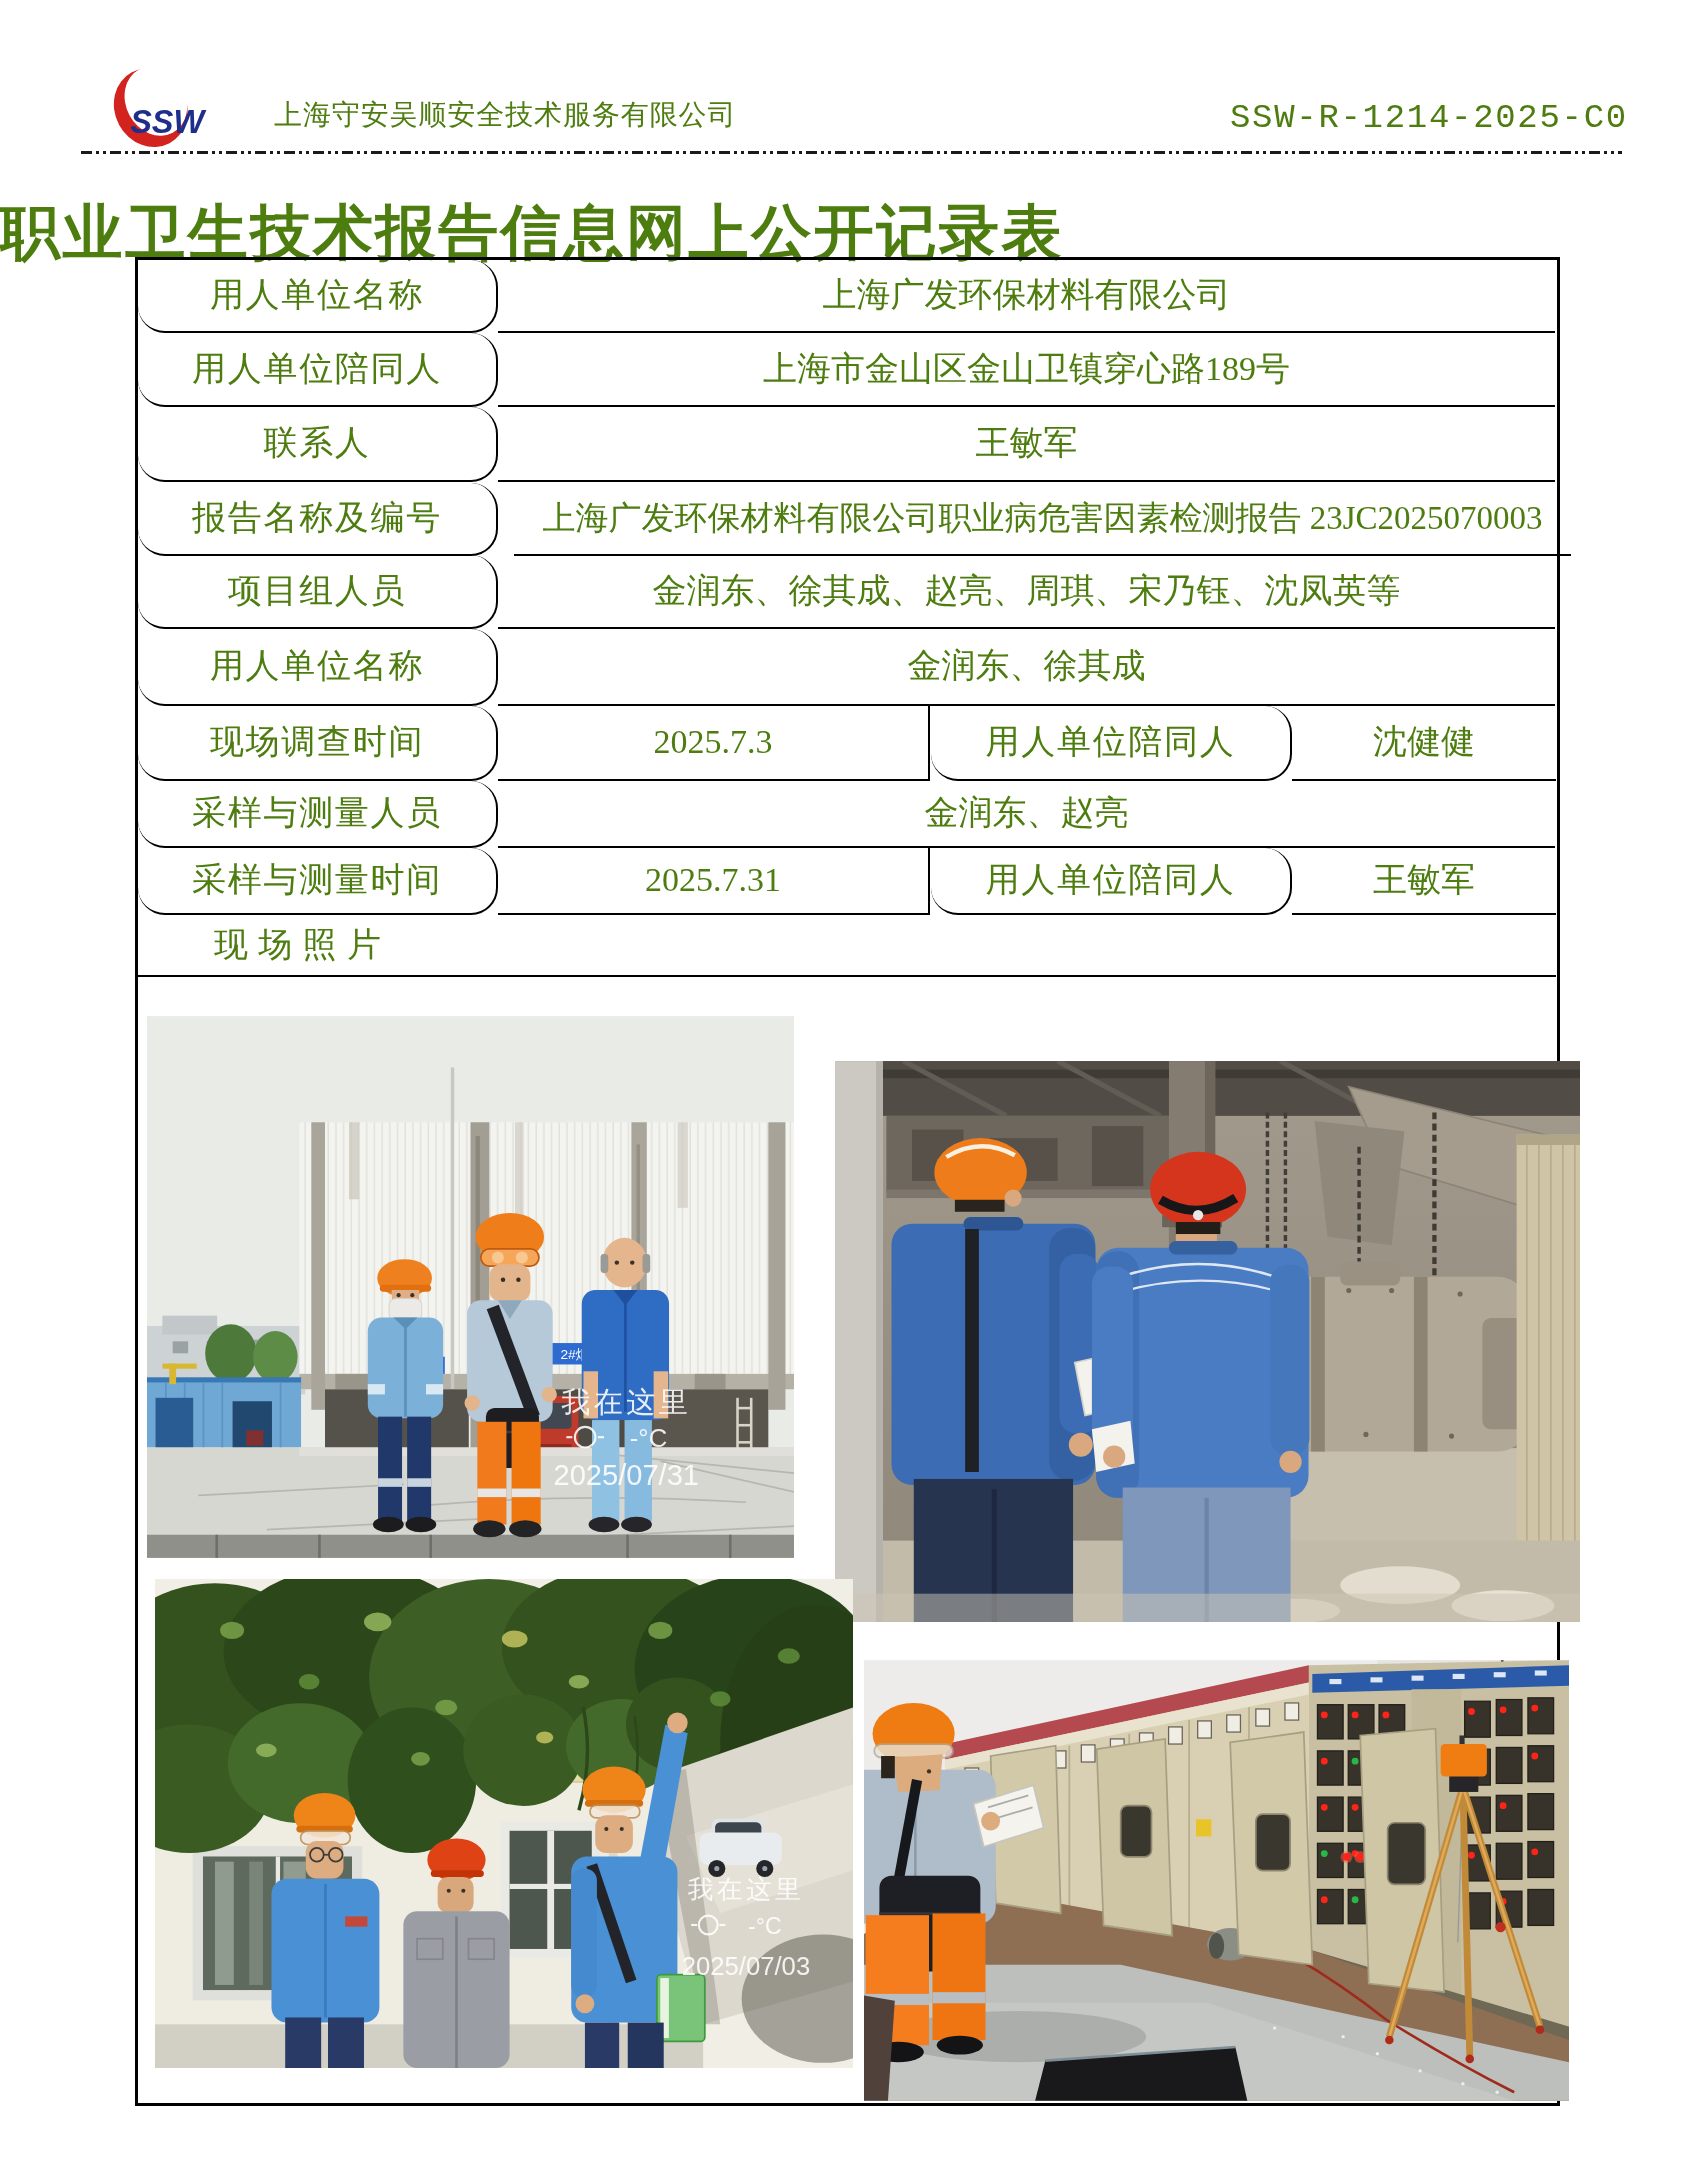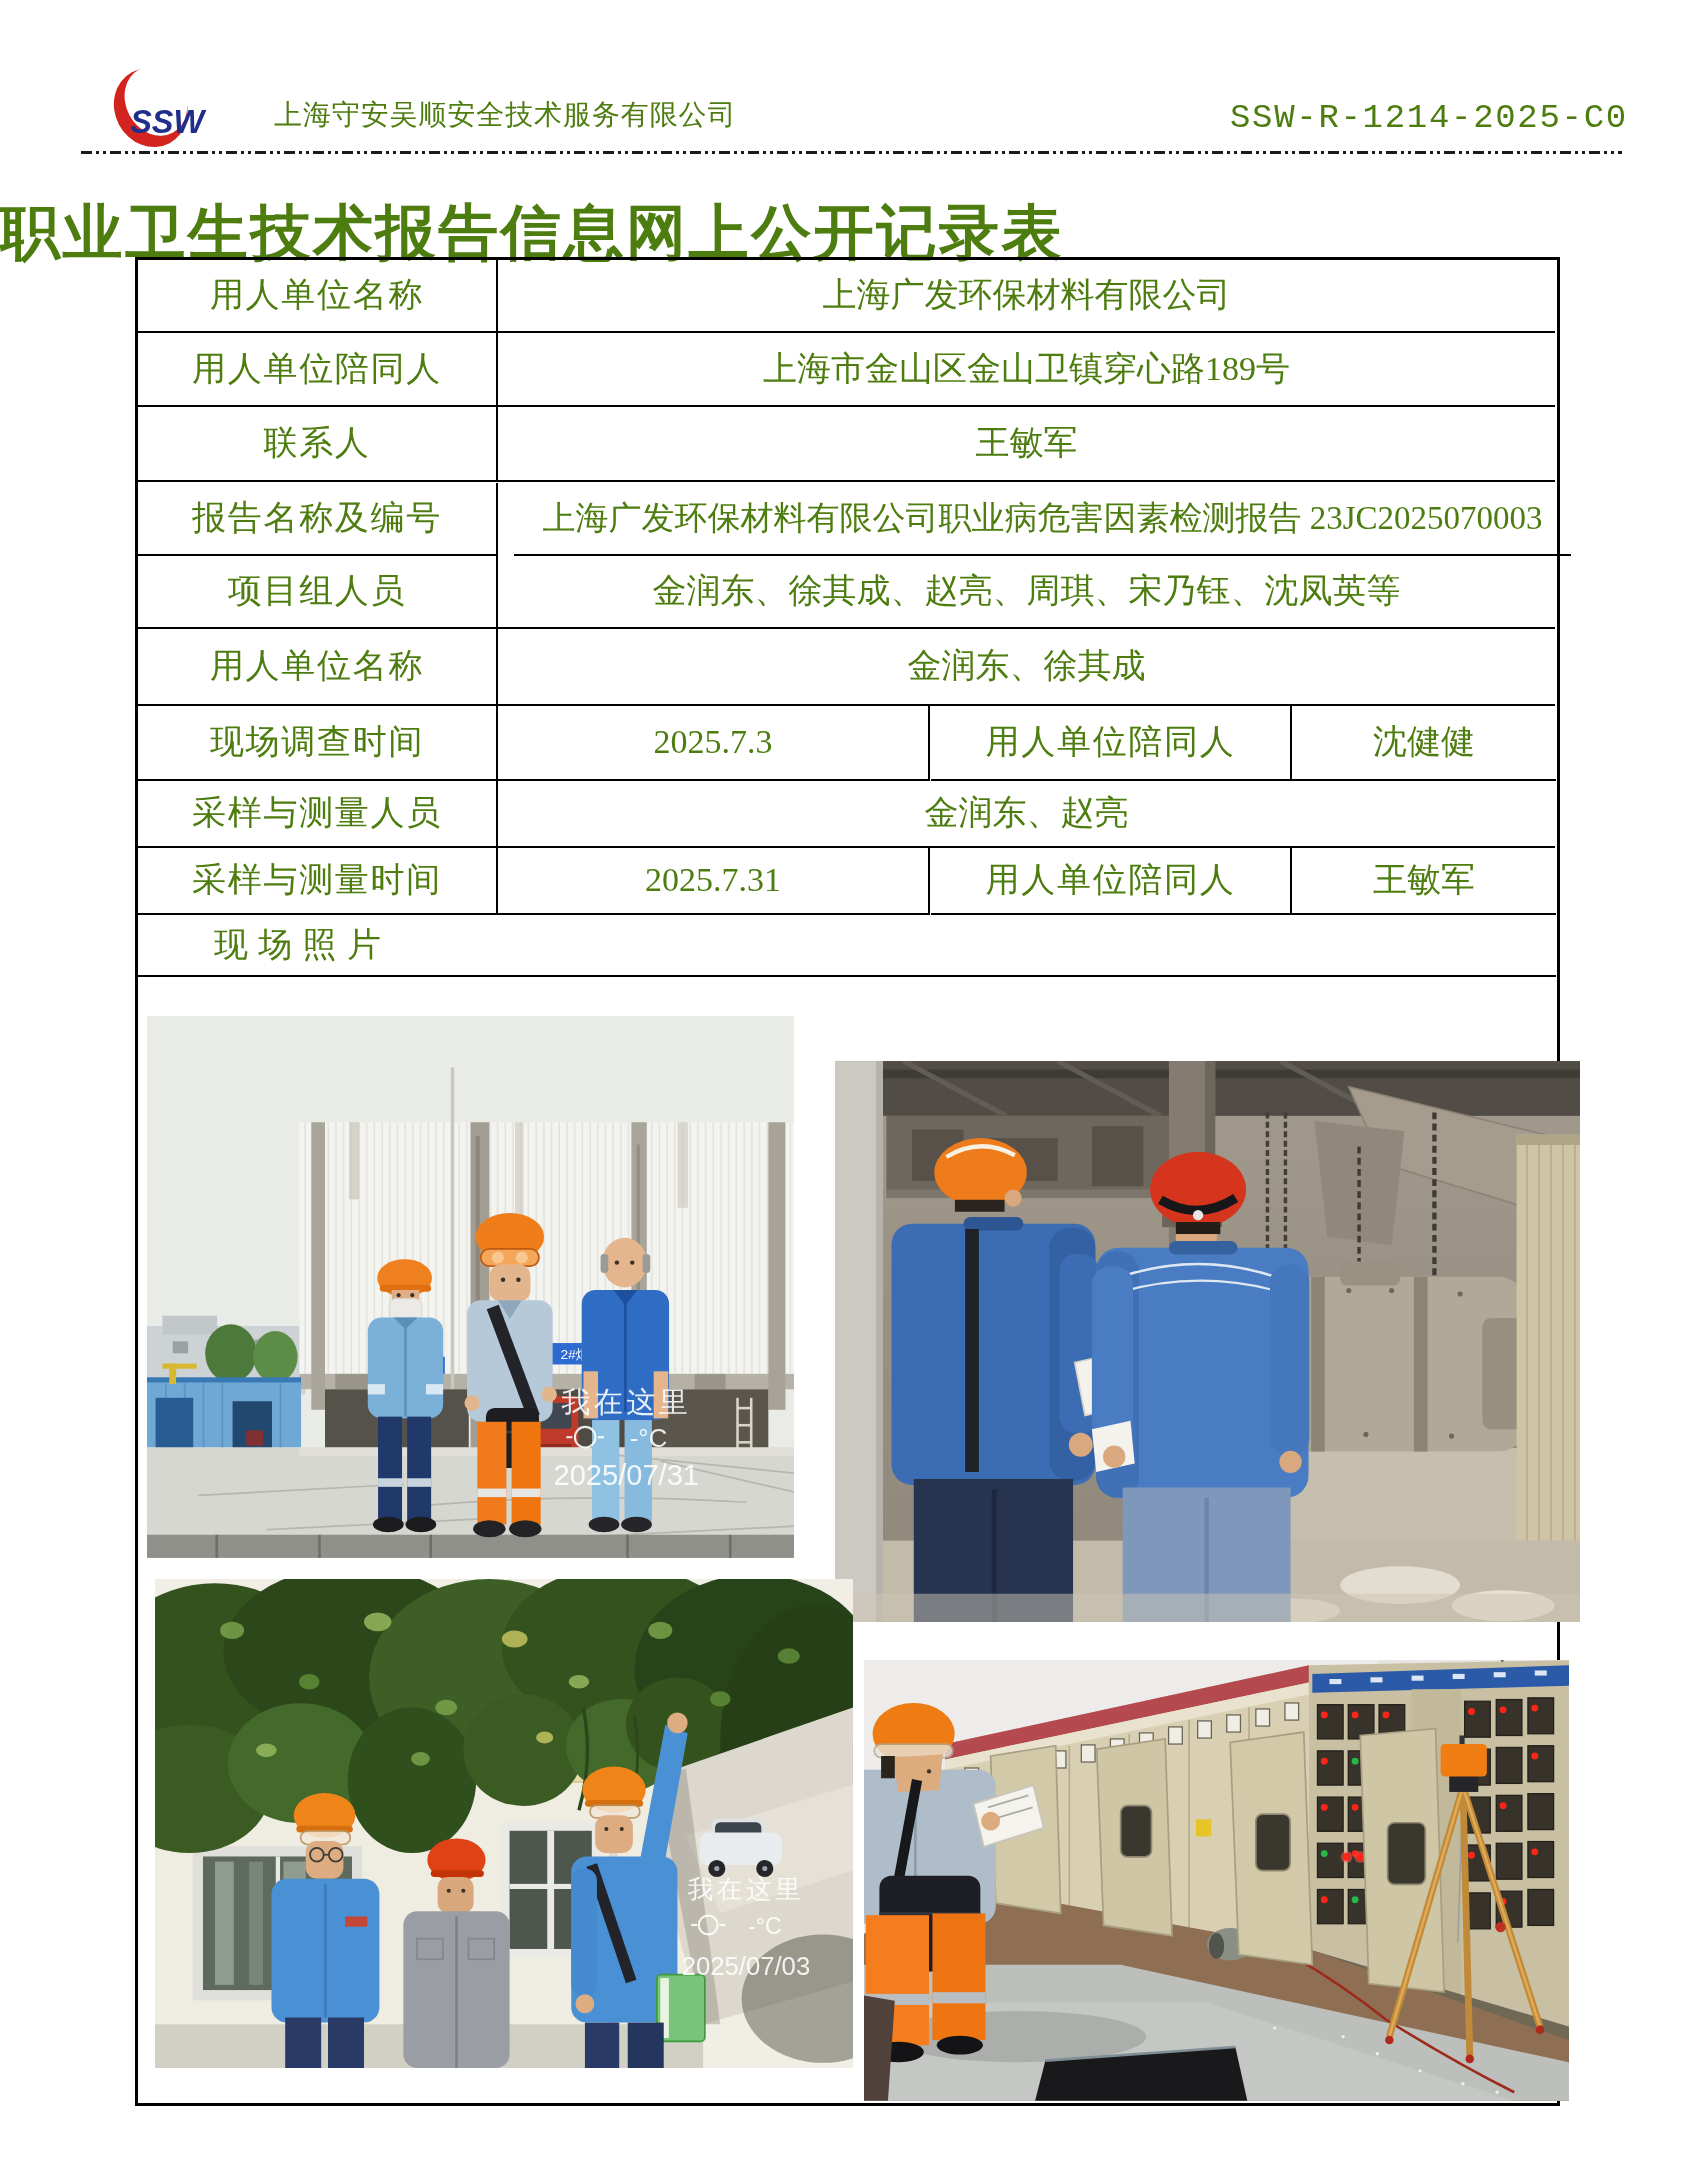--- a/index.html
+++ b/index.html
@@ -15,21 +15,21 @@
   .title{position:absolute;left:0;top:193px;width:100%;text-align:left;
          font-family:"Liberation Sans","DejaVu Sans",sans-serif;font-weight:bold;
          font-size:60px;letter-spacing:2.6px;}
   
   .tbl{position:absolute;left:135px;top:257px;width:1425px;height:1849px;
        border:3.4px solid #000;box-sizing:border-box;}
   .c{position:absolute;box-sizing:border-box;border-right:2.1px solid #000;border-bottom:2.1px solid #000;
      display:flex;align-items:center;justify-content:center;text-align:center;
      font-size:34px;line-height:1.25;padding:0 6.8px;}
   .c.last{border-right:none;}
-  .c.lab{letter-spacing:1.7px;}
+  .c.lab{letter-spacing:1.7px;border-radius:27px;}
   .c.photolab{justify-content:flex-start;padding-left:76px;letter-spacing:10.3px;border-right:none;}
   .photos{position:absolute;left:0;top:717px;width:1418px;height:1125px;overflow:visible;}
   .ph{position:absolute;line-height:0;}
   .wm{font-family:"Liberation Sans","DejaVu Sans",sans-serif;}
 </style>
 </head>
 <body>
 
 <div class="page">
 

